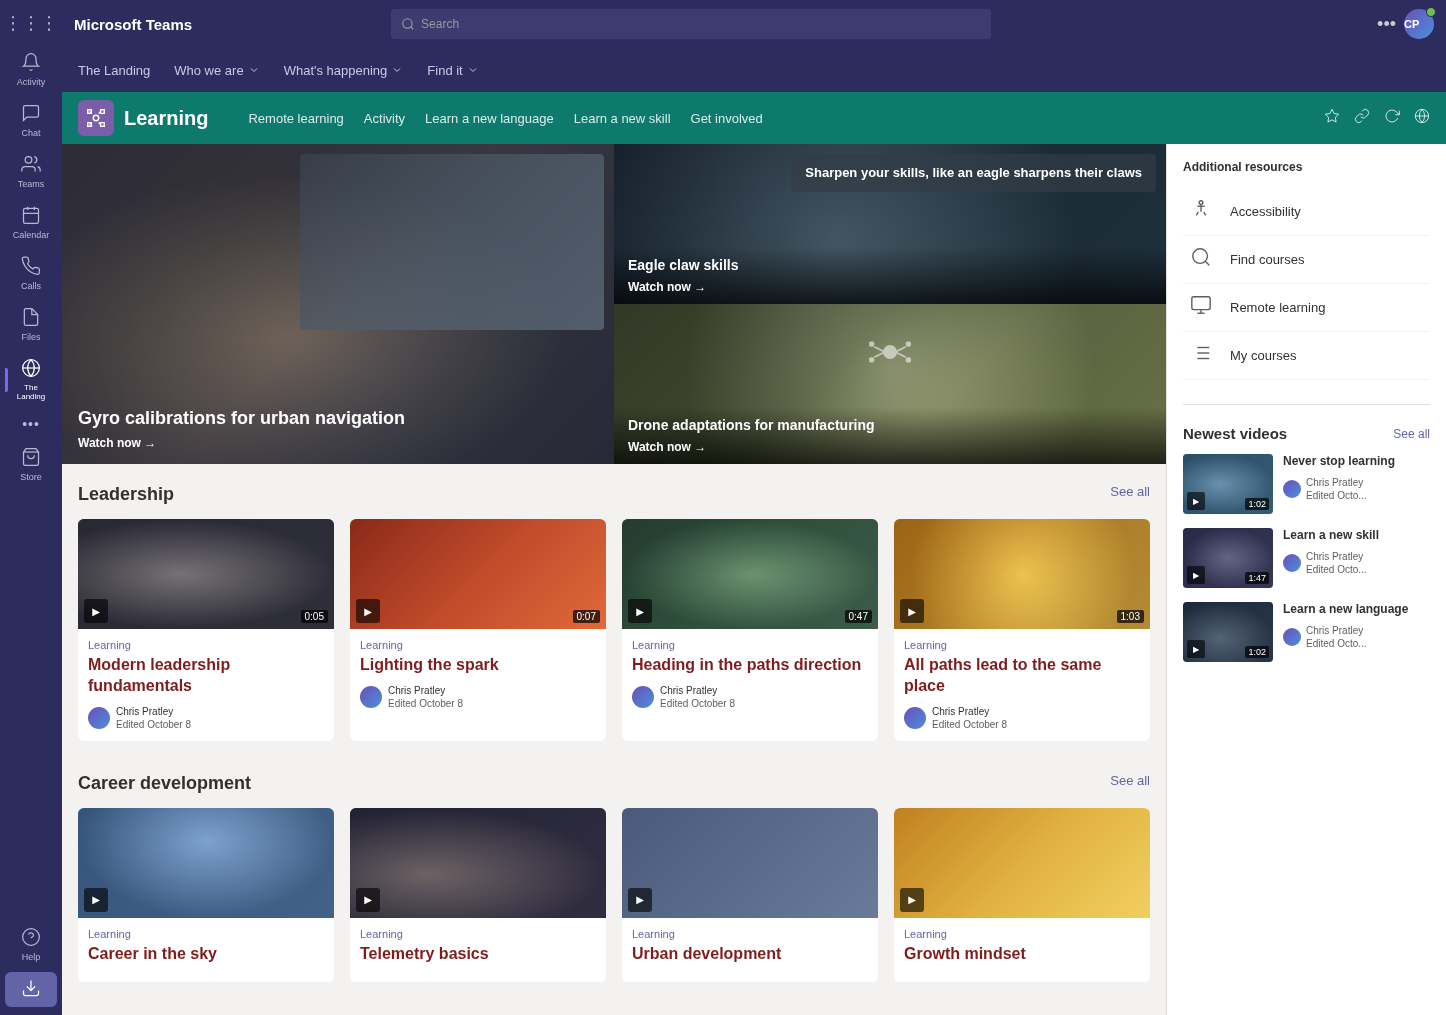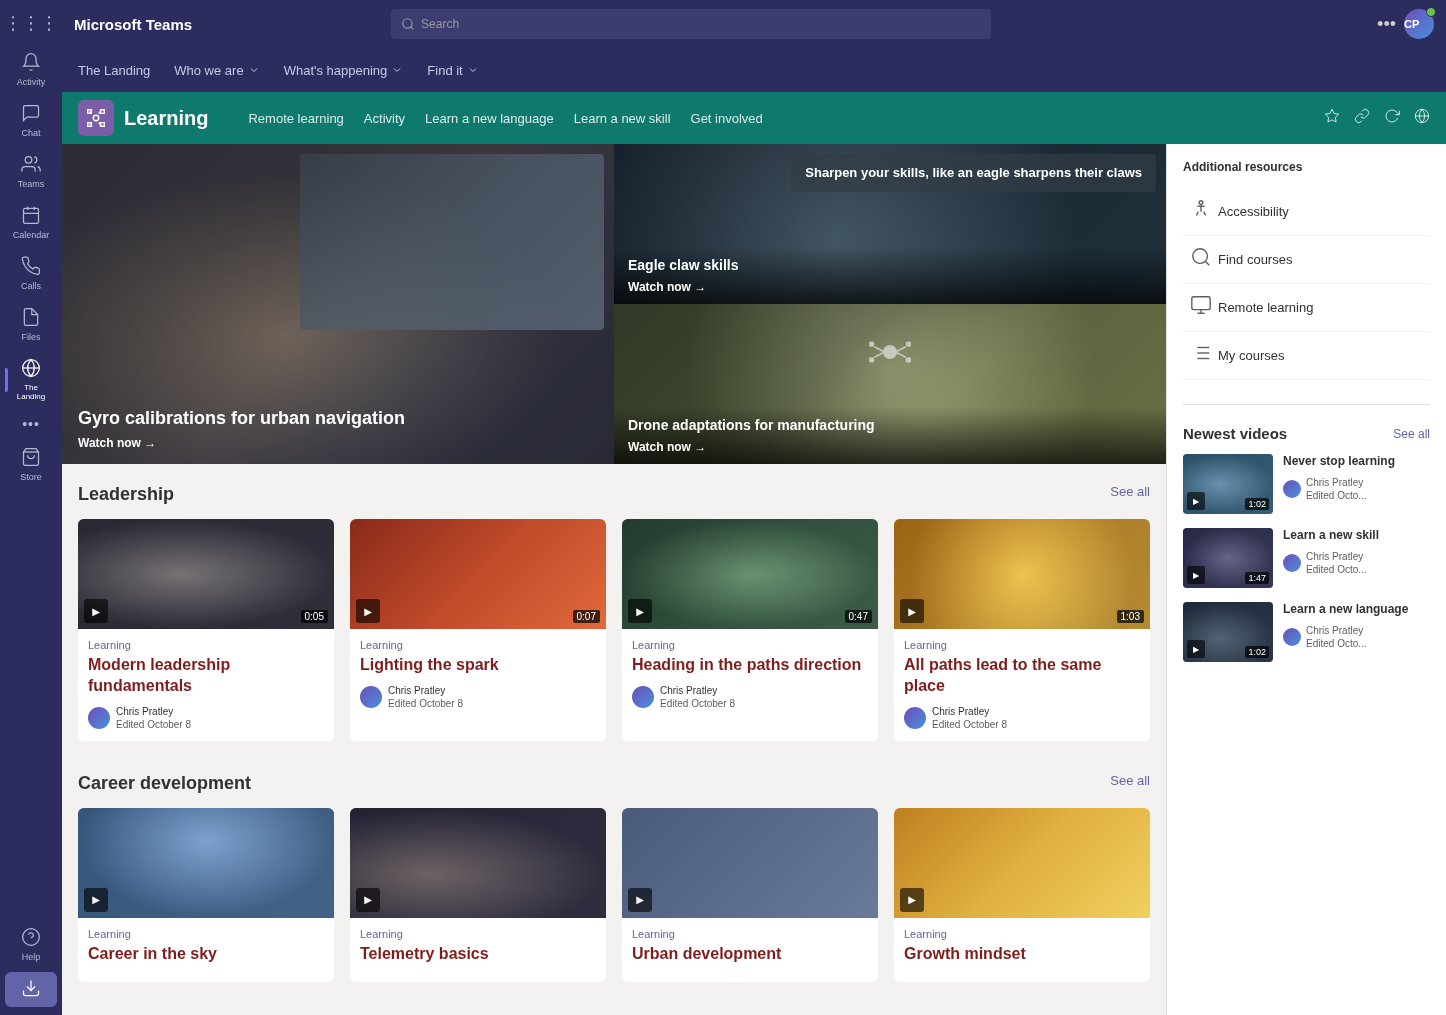--- a/index.html
+++ b/index.html
@@ -278,21 +278,21 @@
     .right-sidebar::-webkit-scrollbar { width: 4px; }
     .right-sidebar::-webkit-scrollbar-thumb { background: #ccc; border-radius: 2px; }
 
     .additional-resources {
       padding: 16px;
     }
     .ar-title { font-size: 12px; font-weight: 600; color: #323130; margin-bottom: 14px; }
     .ar-item {
       display: flex;
       align-items: center;
-      gap: 3px;
+      gap: 15px;
       padding: 10px 4px;
       cursor: pointer;
       border-bottom: 1px solid #f3f2f1;
     }
     .ar-icon { font-size: 20px; color: #605e5c; width: 28px; text-align: center; flex-shrink: 0; }
     .ar-label { font-size: 13px; color: #323130; }
 
     .sidebar-divider { height: 1px; background: #e1dfdd; margin: 8px 16px; }
 
     .newest-videos { padding: 12px 16px; }

